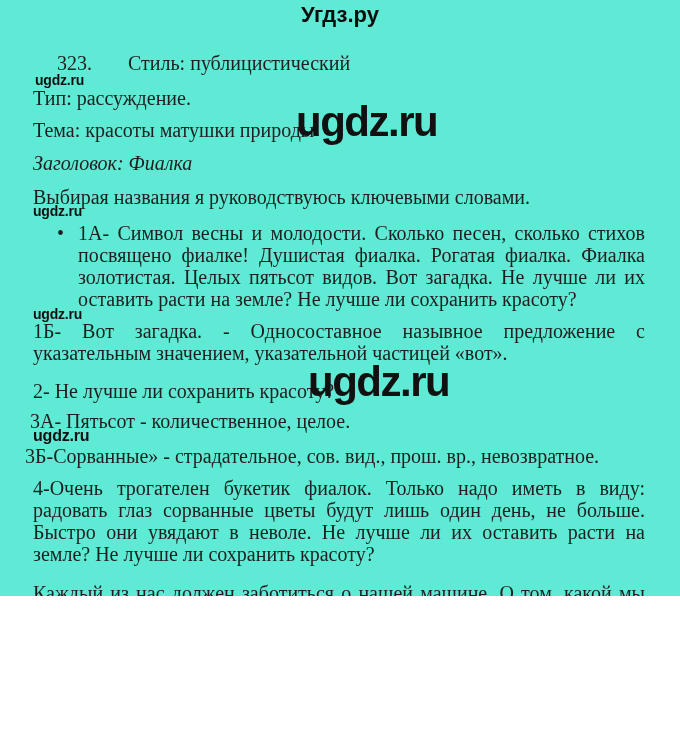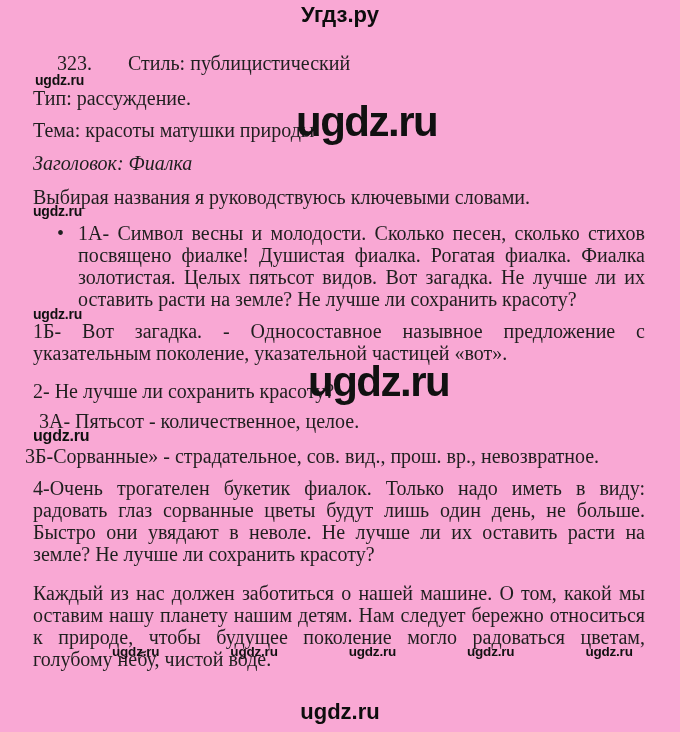--- a/index.html
+++ b/index.html
@@ -1,20 +1,20 @@
 <!DOCTYPE html>
 <html><head>
 <meta charset="utf-8">
 <style>
   html, body { margin: 0; padding: 0; background: #ffffff; }
   .page {
     position: relative;
     width: 680px;
-    height: 732px;
-    background: #f9a8d4;
+    height: 596px;
+    background: #5eead4;
     font-family: "Liberation Serif", serif;
     color: #1f1f1f;
     overflow: hidden;
   }
   .serif {
     position: absolute;
     font-size: 20px;
     line-height: 22px;
     white-space: nowrap;
   }
@@ -102,26 +102,26 @@
 
   <div class="wm wm-small" style="left:33px; top:204px;">ugdz.ru</div>
 
   <div class="para bullet-para">
     <span class="bullet-dot">•</span>
     <span>1А- Символ весны и молодости. Сколько песен, сколько стихов посвящено фиалке! Душистая фиалка. Рогатая фиалка. Фиалка золотистая. Целых пятьсот видов. Вот загадка. Не лучше ли их оставить расти на земле? Не лучше ли сохранить красоту?</span>
   </div>
 
   <div class="wm wm-small" style="left:33px; top:307px;">ugdz.ru</div>
 
-  <div class="para" style="left:33px; top:320px; width:612px;">1Б- Вот загадка. - Односоставное назывное предложение с указательным поколение, указательной частицей «вот».</div>
+  <div class="para" style="left:33px; top:320px; width:612px;">1Б- Вот загадка. - Односоставное назывное предложение с указательным значением, указательной частицей «вот».</div>
 
   <div class="serif" style="left:33px; top:380px;">2- Не лучше ли сохранить красоту?</div>
   <div class="wm wm-large" style="left:308px; top:361px;">ugdz.ru</div>
 
-  <div class="serif" style="left:39px; top:410px;">3А- Пятьсот - количественное, целое.</div>
+  <div class="serif" style="left:30px; top:410px;">3А- Пятьсот - количественное, целое.</div>
 
   <div class="wm" style="left:33px; top:427px; font-size:16px; line-height:17px;">ugdz.ru</div>
 
   <div class="serif" style="left:25px; top:445px;">3Б-Сорванные» - страдательное, сов. вид., прош. вр., невозвратное.</div>
 
   <div class="para" style="left:33px; top:477px; width:612px;">4-Очень трогателен букетик фиалок. Только надо иметь в виду: радовать глаз сорванные цветы будут лишь один день, не больше. Быстро они увядают в неволе. Не лучше ли их оставить расти на земле? Не лучше ли сохранить красоту?</div>
 
   <div class="para" style="left:33px; top:582px; width:612px;">Каждый из нас должен заботиться о нашей машине. О том, какой мы оставим нашу планету нашим детям. Нам следует бережно относиться к природе, чтобы будущее поколение могло радоваться цветам, голубому небу, чистой воде.</div>
 
   <div class="wm-row">

